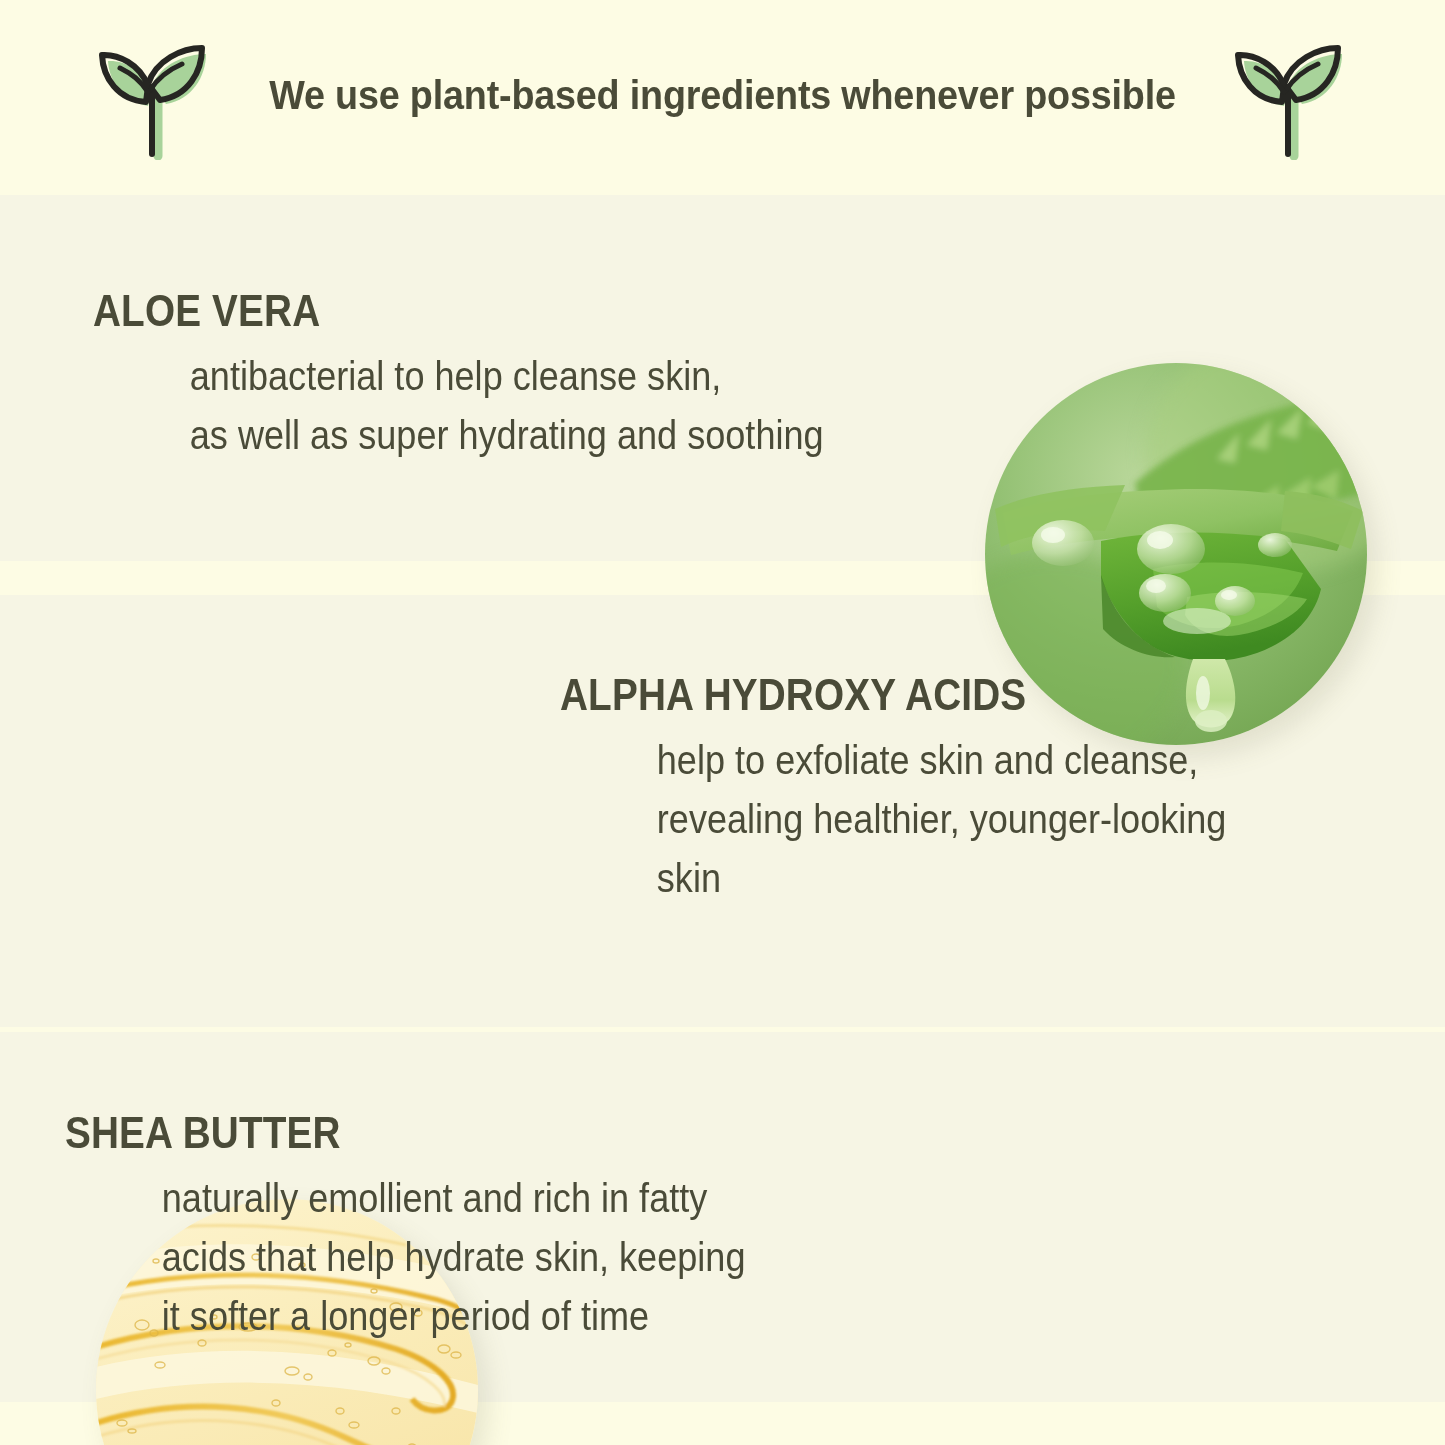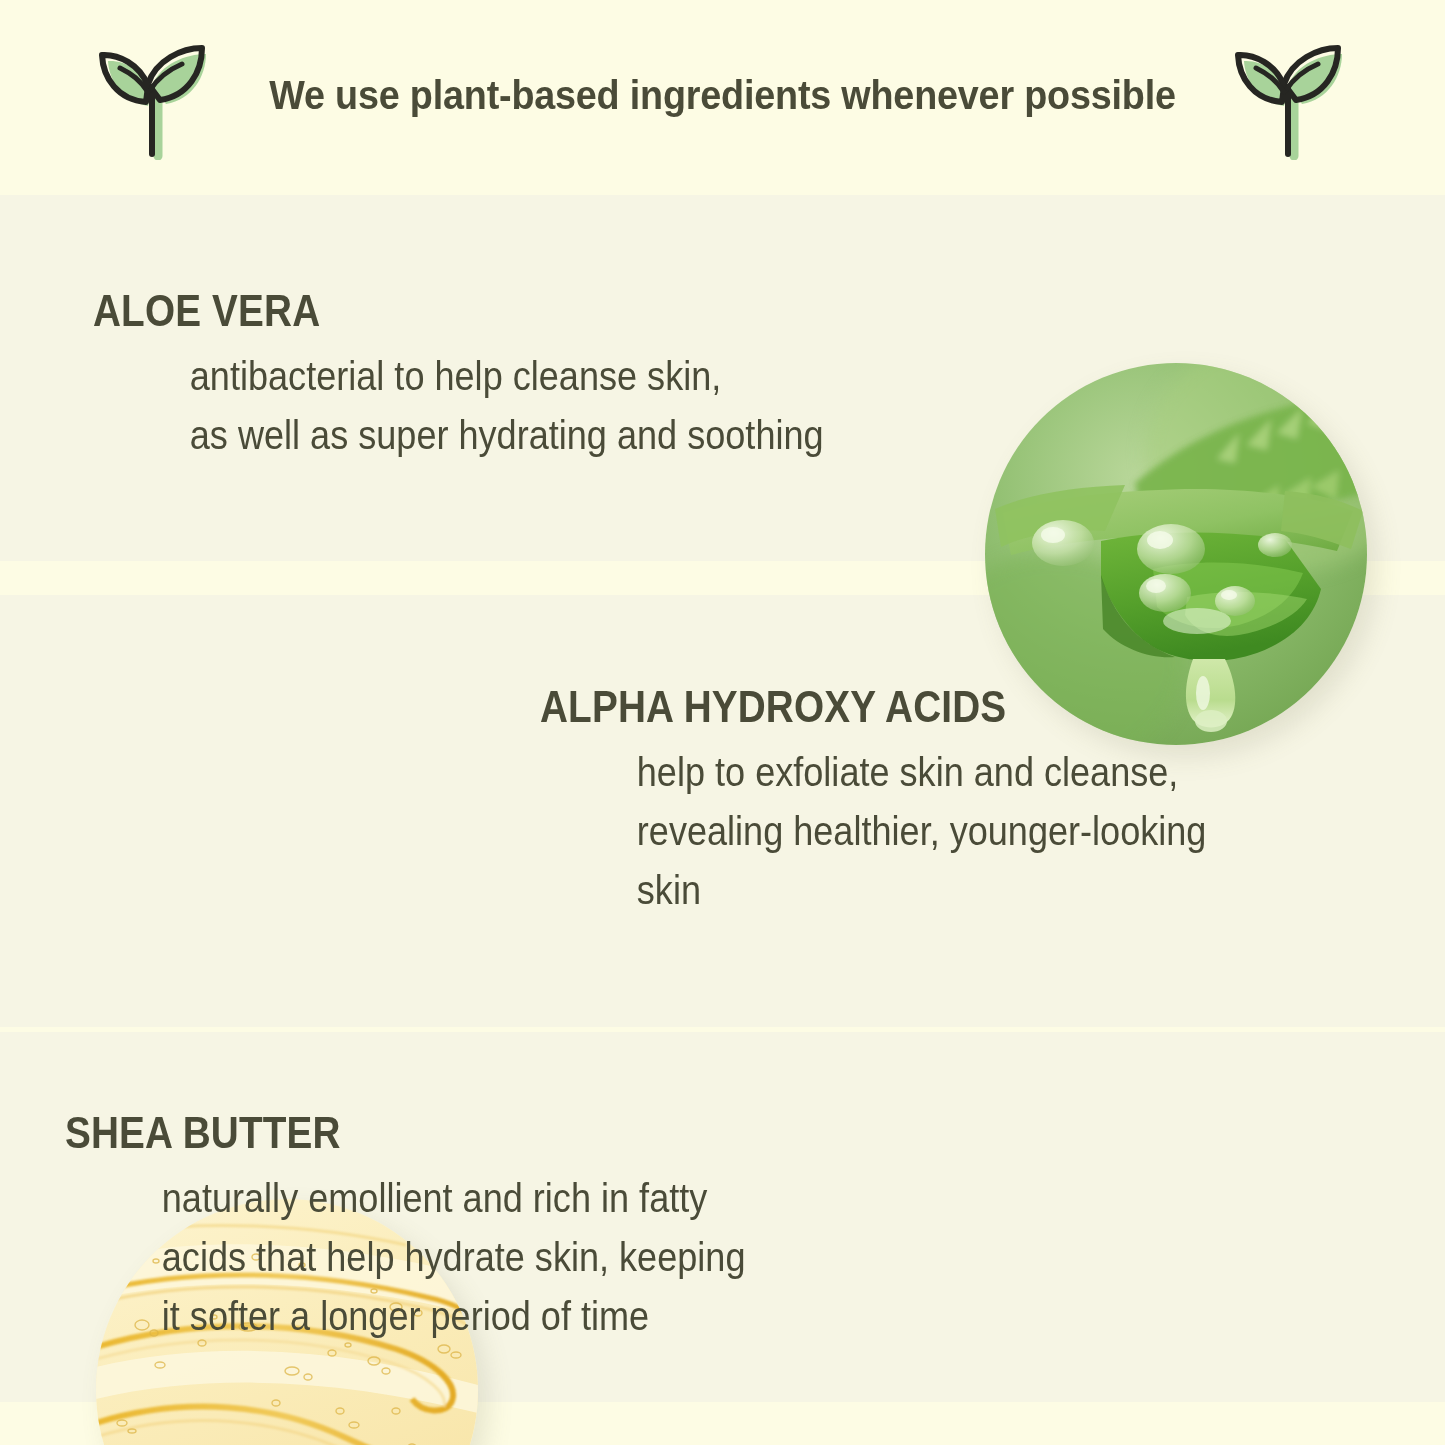--- a/index.html
+++ b/index.html
@@ -30,21 +30,21 @@
   .band-3{top:1032px;height:370px;}
 
   
   .section{position:absolute;left:0;width:1445px;}
   .sec-1{top:195px;height:366px;}
   .sec-2{top:595px;height:432px;}
   .sec-3{top:1032px;height:370px;padding-left:31px;}
 
   .text-block{position:absolute;}
   .s1-text{left:65px;top:93px;margin-left:28px;}
-  .s2-text{left:540px;top:77px;margin-top:12px;}
+  .s2-text{left:560px;top:77px;}
   .s3-text{left:65px;top:78px;}
 
   .ing-title{
     font-size:45px;font-weight:bold;color:#4a4b38;
     font-family:"Liberation Sans","DejaVu Sans",sans-serif;
     letter-spacing:0.2px;line-height:1.0;margin:0 0 14px 0;
     transform:scaleX(0.86);transform-origin:left center;white-space:nowrap;
   }
   .ing-desc{
     font-size:41px;color:#4a4b38;line-height:1.44;margin:0;

